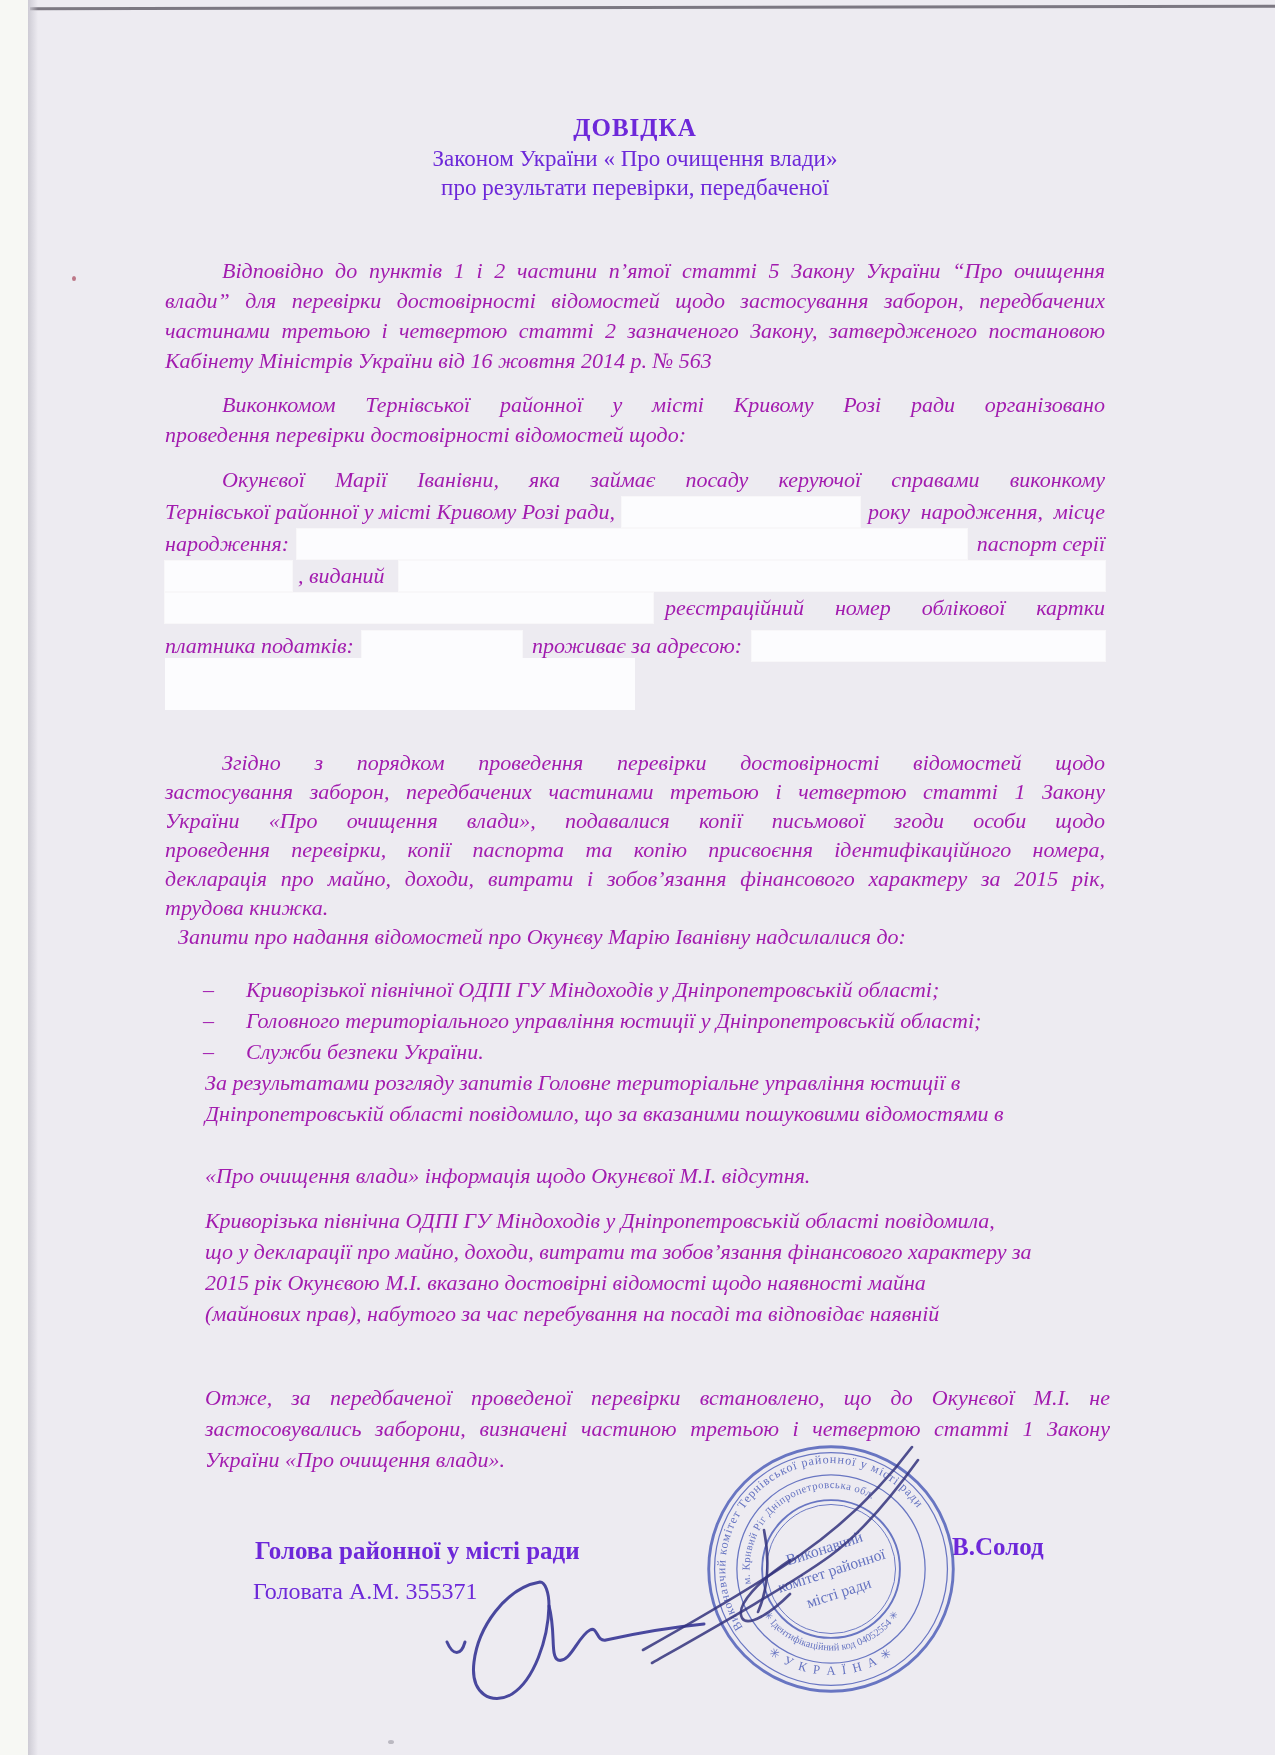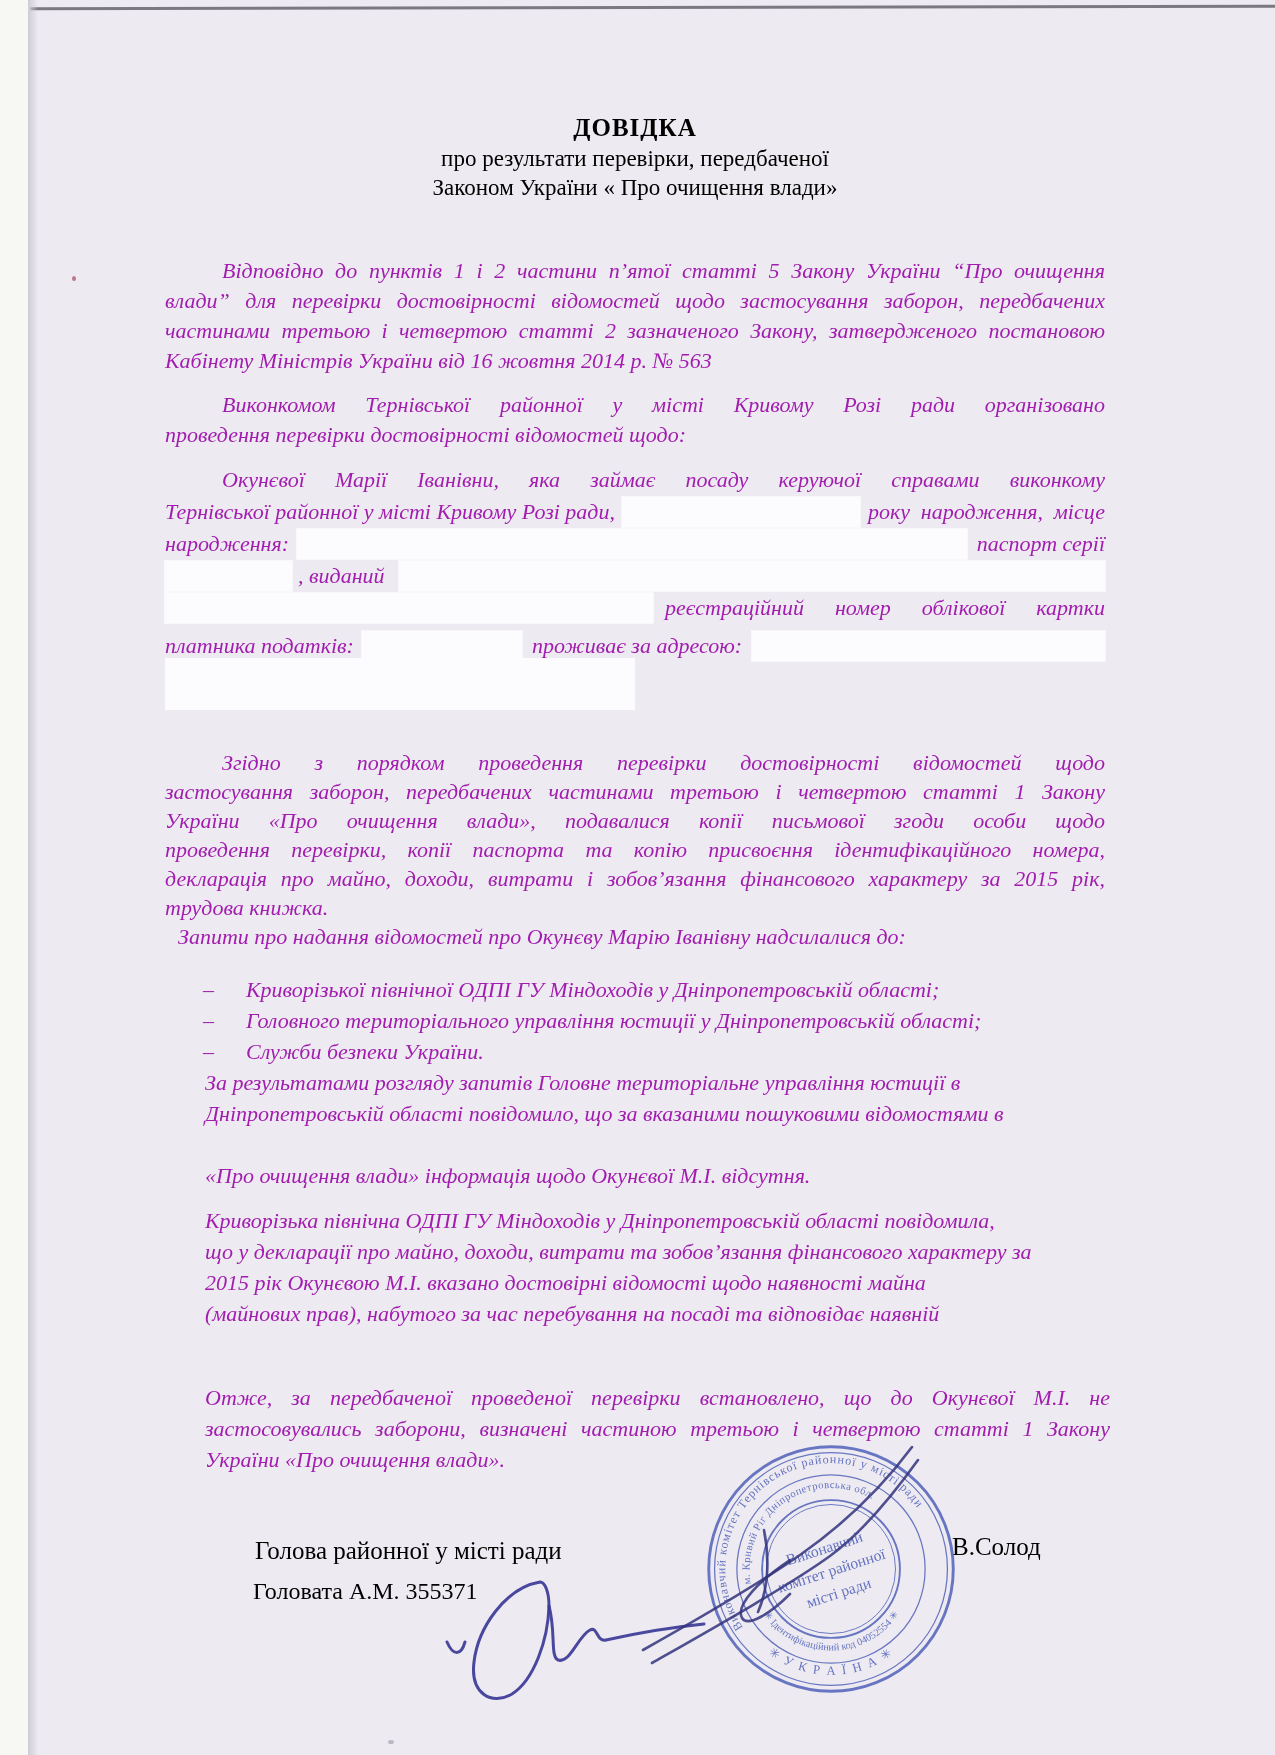--- a/index.html
+++ b/index.html
@@ -10,41 +10,41 @@
          background:#edebf1;}
   .paper-edge{position:absolute;left:28px;top:0;width:10px;height:100%;
          background:linear-gradient(to right,#cdcbd4,rgba(237,235,241,0));}
   .top-scanline{position:absolute;left:30px;top:6px;width:1245px;height:3px;
          background:#55525c;opacity:.75;transform:rotate(-0.12deg);}
   .speck-red{position:absolute;left:72px;top:276px;width:4px;height:5px;
          background:#b05a6e;border-radius:50%;opacity:.8;}
   .speck-gray{position:absolute;left:388px;top:1740px;width:6px;height:4px;
          background:#9a98a2;border-radius:50%;opacity:.6;}
 
-  .t{position:absolute;color:#000000;}
+  .t{position:absolute;color:#6d28d9;}
   .title-block{left:165px;top:112px;width:940px;text-align:center;}
   .doc-title{font-size:25px;font-weight:bold;letter-spacing:1px;line-height:32px;}
   .doc-sub{font-size:23px;line-height:29px;}
 
   .l{position:absolute;left:165px;width:940px;font-size:22px;line-height:30px;
      color:#a21caf;white-space:nowrap;font-style:italic;}
   .j{text-align:justify;text-align-last:justify;white-space:normal;}
   .ind{text-indent:57px;}
 
   .seg{display:flex;align-items:flex-start;}
   .red{background:#fcfcfe;height:30px;flex:none;box-shadow:0 0 0 1px rgba(255,255,255,.6);}
   .grow{flex:1 1 auto;}
   .fill-just{display:block;text-align:justify;text-align-last:justify;white-space:normal;}
   .redblock{position:absolute;background:#fcfcfe;}
 
   .narrow{left:205px;width:905px;}
   .list-line{display:flex;}
   .dash{flex:none;width:43px;}
 
-  .b{font-weight:normal;text-align:center;}
+  .b{font-weight:bold;text-align:center;}
   .sign-title{left:255px;top:1537px;font-size:25px;}
   .sign-name{left:952px;top:1533px;font-size:25px;}
   .exec-note{left:253px;top:1578px;font-size:24px;}
 
   svg{position:absolute;overflow:visible;}
   .stamp-svg{left:700px;top:1438px;}
   .ink{stroke:#3b3a97;stroke-width:3;fill:none;stroke-linecap:round;opacity:.92;}
   .ink2{stroke:#32327c;stroke-width:2.6;fill:none;stroke-linecap:round;opacity:.85;}
   .stamp-stroke{stroke:#5a69bd;fill:none;opacity:.9;}
   .stamp-text{fill:#5a69bd;opacity:.92;font-family:"Liberation Serif",serif;}
@@ -54,22 +54,22 @@
 
 <div class="sheet">
   <div class="paper"></div>
   <div class="top-scanline"></div>
   <div class="paper-edge"></div>
   <div class="speck-red"></div>
   <div class="speck-gray"></div>
 
   <div class="t title-block">
     <div class="doc-title">ДОВІДКА</div>
+    <div class="doc-sub">Законом України « Про очищення влади»</div>
     <div class="doc-sub">про результати перевірки, передбаченої</div>
-    <div class="doc-sub">Законом України « Про очищення влади»</div>
   </div>
 
   <div class="l j ind" style="top:256px">Відповідно до пунктів 1 і 2 частини п’ятої статті 5 Закону України “Про очищення</div>
   <div class="l j" style="top:286px">влади” для перевірки достовірності відомостей щодо застосування заборон, передбачених</div>
   <div class="l j" style="top:316px">частинами третьою і четвертою статті 2 зазначеного Закону, затвердженого постановою</div>
   <div class="l" style="top:346px">Кабінету Міністрів України від 16 жовтня 2014 р. № 563</div>
 
   <div class="l j ind" style="top:390px">Виконкомом Тернівської районної у місті Кривому Розі ради організовано</div>
   <div class="l" style="top:420px">проведення перевірки достовірності відомостей щодо:</div>
 

